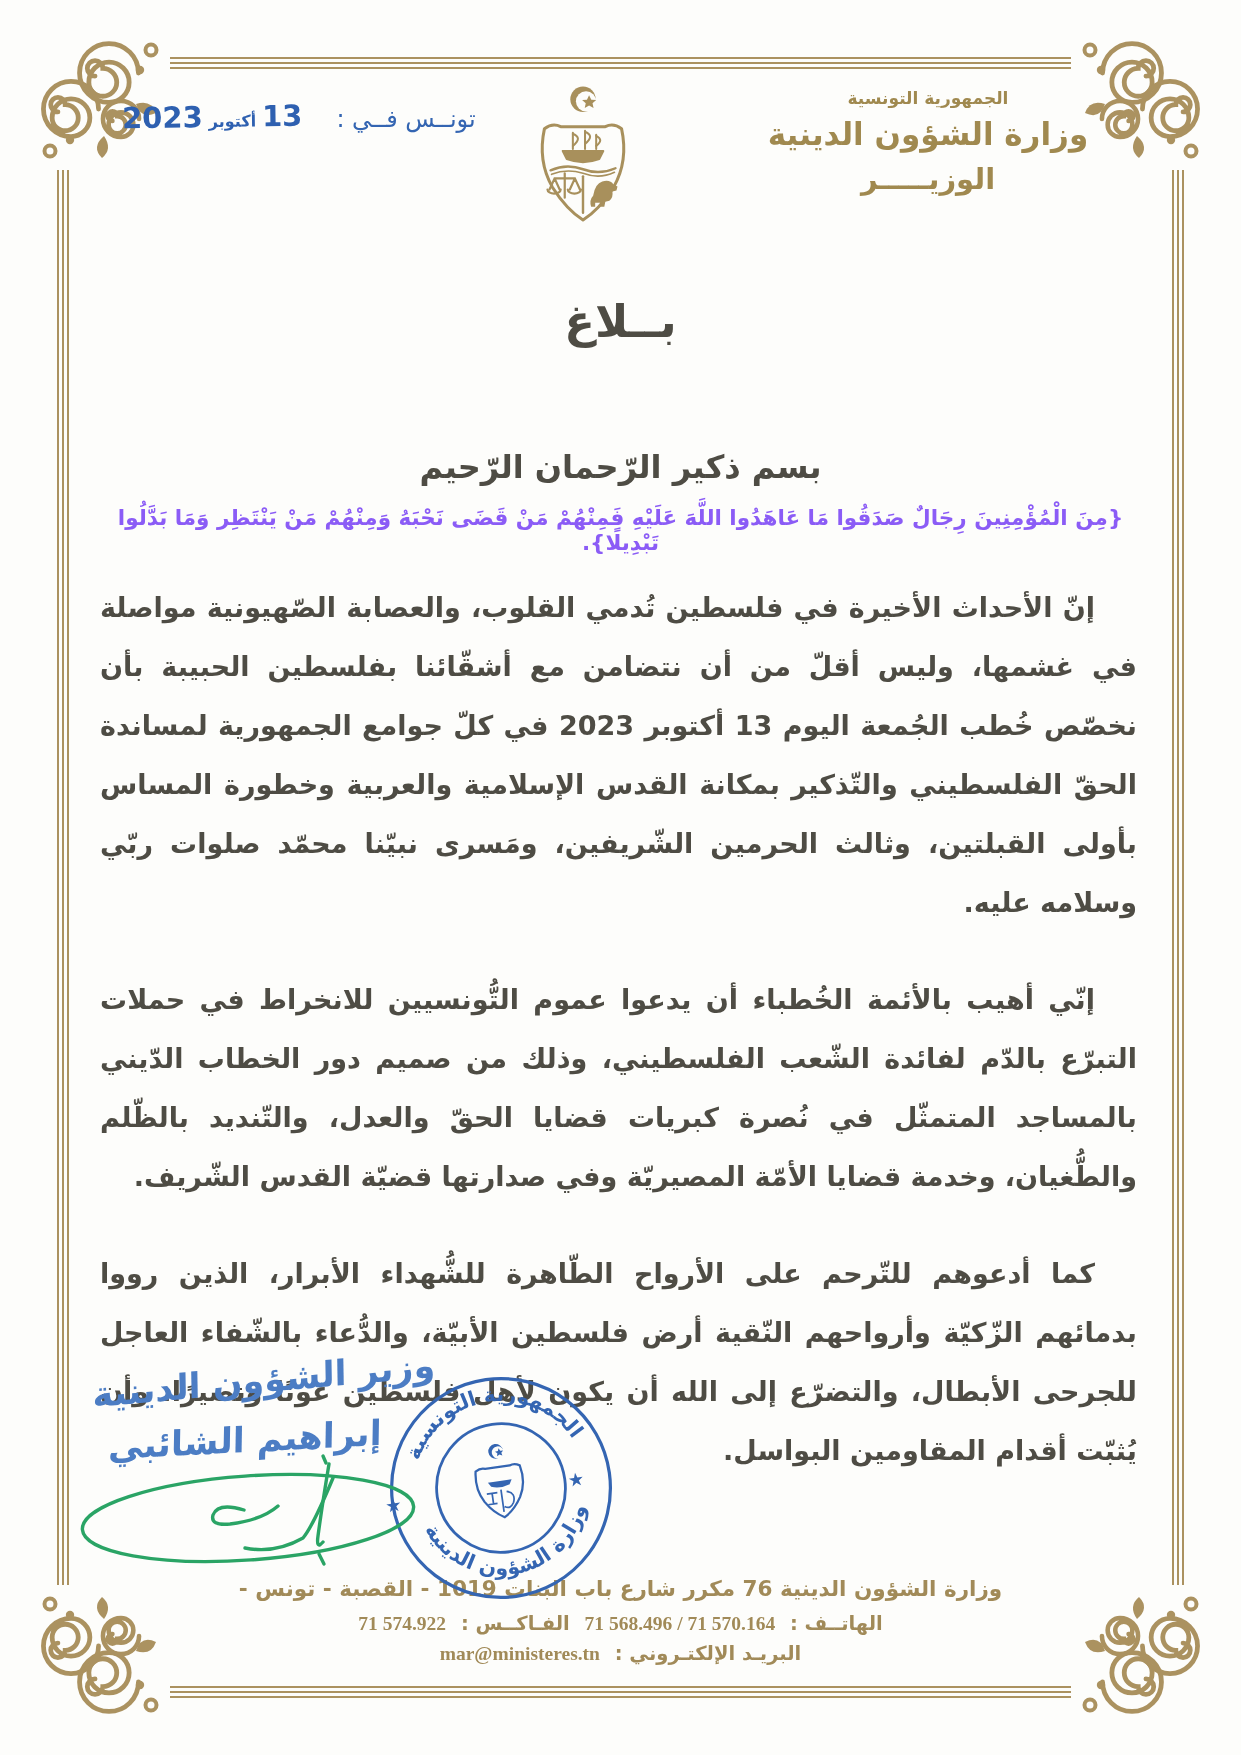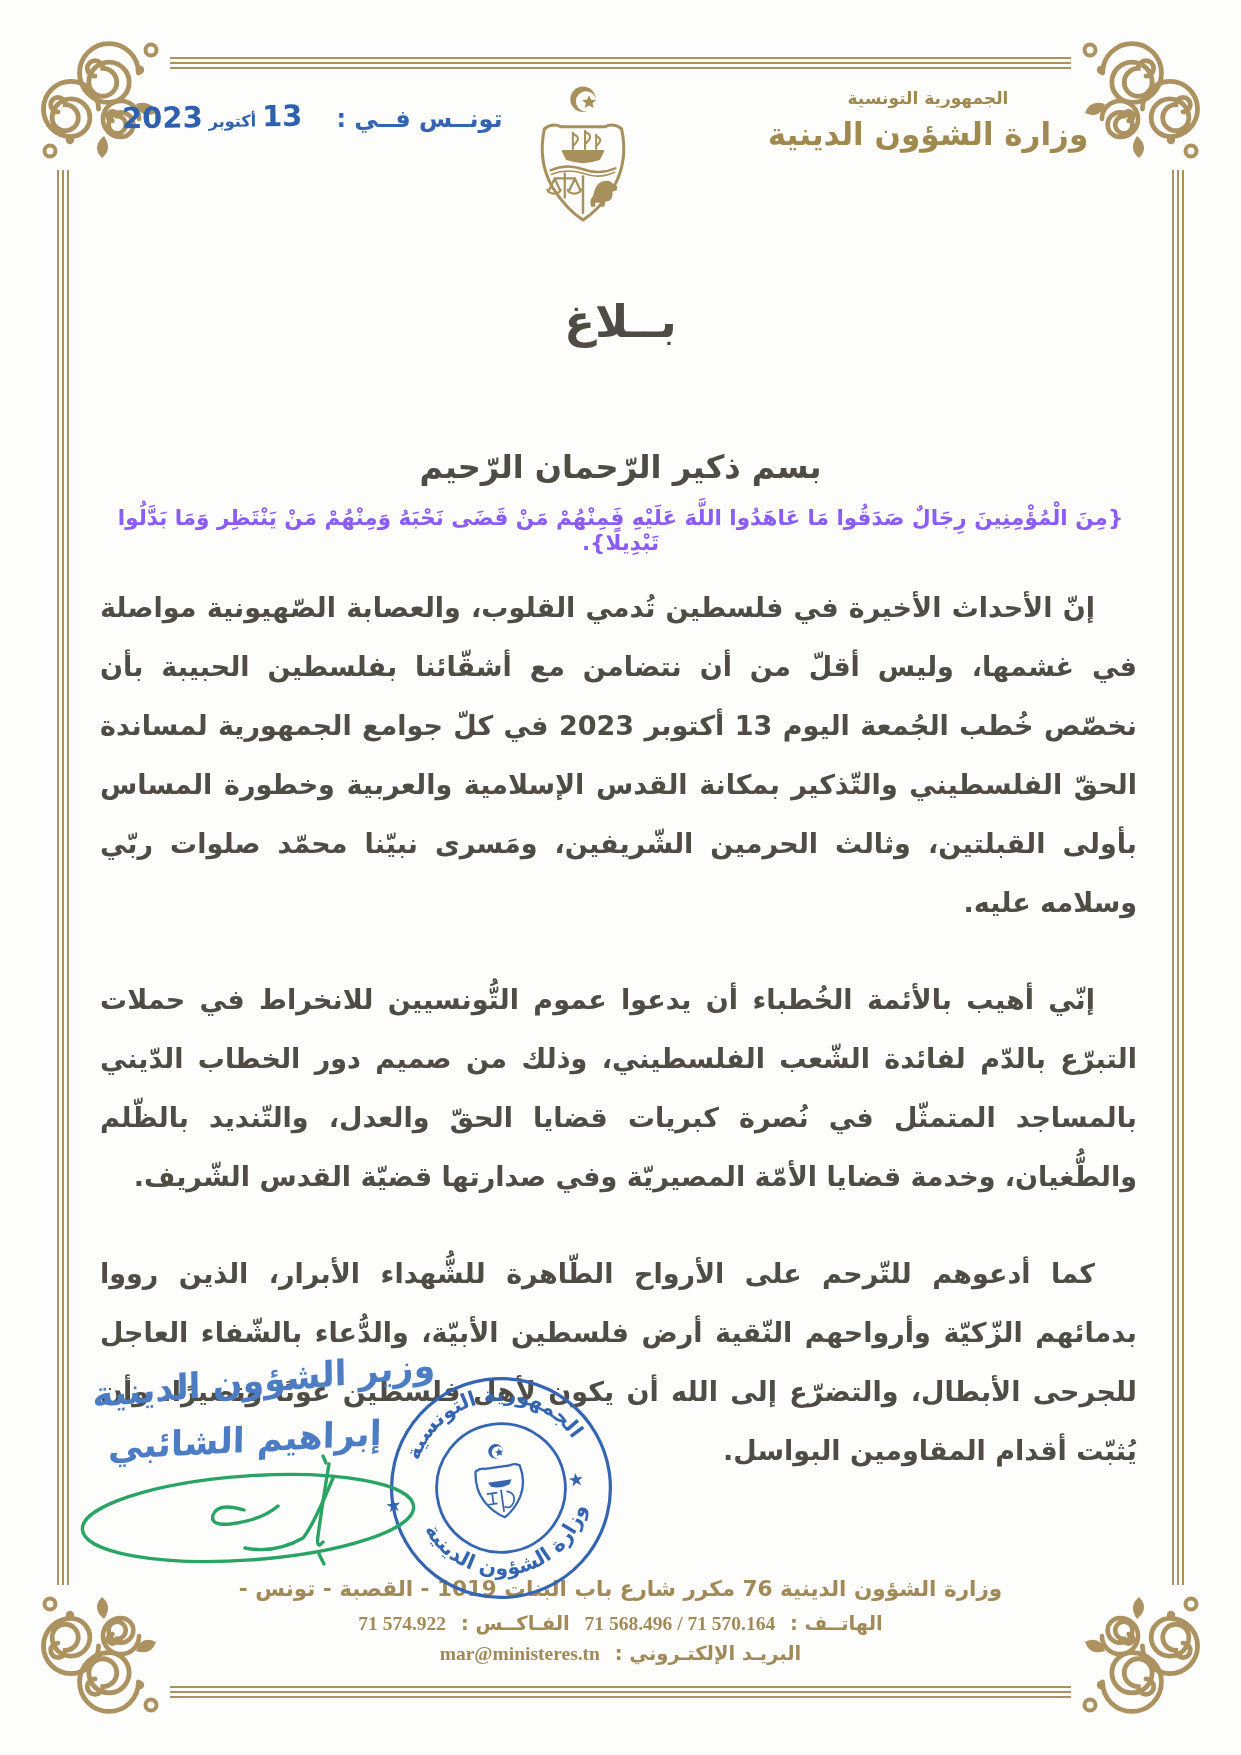--- a/index.html
+++ b/index.html
@@ -25,21 +25,21 @@
   .frame::before{content:"";position:absolute;inset:3px;border:2px solid var(--gold);}
   .frame::after{content:"";position:absolute;inset:8px;border:2px solid var(--gold);}
   .orn{position:absolute;width:132px;height:132px;z-index:3;}
   .orn.tl{left:38px;top:38px;}
   .orn.tr{right:38px;top:38px;transform:scaleX(-1);}
   .orn.bl{left:38px;bottom:38px;transform:scaleY(-1);}
   .orn.br{right:38px;bottom:38px;transform:scale(-1,-1);}
 
   
   .date-block{position:absolute;right:unset;left:122px;top:100px;color:var(--blue);display:flex;align-items:baseline;gap:34px;direction:rtl;z-index:4;}
-  .place-label{font-size:24px;font-weight:bold;letter-spacing:.5px;}
+  .place-label{font-size:24px;font-weight:normal;letter-spacing:.5px;}
   .date-stamp{font-weight:bold;transform:rotate(-.8deg);white-space:nowrap;color:#2e60b0;}
   .date-stamp .d{font-size:29px;letter-spacing:7px;}
   .date-stamp .m{font-size:16px;margin:0 6px;}
   .date-stamp .y{font-size:29px;letter-spacing:1px;}
   .calligraphy{position:absolute;right:148px;top:88px;width:330px;text-align:center;color:var(--gold-dark);z-index:4;}
   .calligraphy .rep{font-size:17px;font-weight:bold;letter-spacing:1px;margin-bottom:8px;}
   .calligraphy .min{font-size:31px;font-weight:bold;letter-spacing:0px;margin-bottom:10px;}
   .calligraphy .wzr{font-size:29px;font-weight:bold;letter-spacing:4px;}
   .emblem{position:absolute;left:520px;top:80px;z-index:4;}
 
@@ -155,20 +155,21 @@
       <path d="M60 95 V131" stroke-width="2.4"></path>
       <path d="M42 92 v24 M32 97 h20 M32 97 l-5 11 M32 97 l5 11 M52 97 l-5 11 M52 97 l5 11" stroke-width="2.2"></path>
       <path d="M25 108 a6.5 4 0 0 0 13 0 M45 108 a6.5 4 0 0 0 13 0" stroke-width="2.2"></path>
       <path d="M70 114 q2 -12 9 -14 q8 -2 11 3 l4 2 -1 4 -4 1 q1 6 -3 9 l-4 1 -1 5 h-4 v-4 h-5 v4 h-4 q-2 -7 2 -11 z" fill="#a8905c" stroke="none"></path>
     </g>
   </svg>
 
   <div class="calligraphy">
     <div class="rep">الجمهورية التونسية</div>
     <div class="min">وزارة الشؤون الدينية</div>
+    <div class="wzr">الوزيـــــر</div>
   </div>
 
   <div class="doc-title">بــلاغ</div>
   <div class="basmala">بسم ذكير الرّحمان الرّحيم</div>
   <div class="verse">{مِنَ الْمُؤْمِنِينَ رِجَالٌ صَدَقُوا مَا عَاهَدُوا اللَّهَ عَلَيْهِ فَمِنْهُمْ مَنْ قَضَى نَحْبَهُ وَمِنْهُمْ مَنْ يَنْتَظِر وَمَا بَدَّلُوا تَبْدِيلًا}.</div>
 
   <div class="bodytext">
     <p>إنّ الأحداث الأخيرة في فلسطين تُدمي القلوب، والعصابة الصّهيونية مواصلة في غشمها، وليس أقلّ من أن نتضامن مع أشقّائنا بفلسطين الحبيبة بأن نخصّص خُطب الجُمعة اليوم 13 أكتوبر 2023 في كلّ جوامع الجمهورية لمساندة الحقّ الفلسطيني والتّذكير بمكانة القدس الإسلامية والعربية وخطورة المساس بأولى القبلتين، وثالث الحرمين الشّريفين، ومَسرى نبيّنا محمّد صلوات ربّي وسلامه عليه.</p>
     <p>إنّي أهيب بالأئمة الخُطباء أن يدعوا عموم التُّونسيين للانخراط في حملات التبرّع بالدّم لفائدة الشّعب الفلسطيني، وذلك من صميم دور الخطاب الدّيني بالمساجد المتمثّل في نُصرة كبريات قضايا الحقّ والعدل، والتّنديد بالظّلم والطُّغيان، وخدمة قضايا الأمّة المصيريّة وفي صدارتها قضيّة القدس الشّريف.</p>
     <p>كما أدعوهم للتّرحم على الأرواح الطّاهرة للشُّهداء الأبرار، الذين رووا بدمائهم الزّكيّة وأرواحهم النّقية أرض فلسطين الأبيّة، والدُّعاء بالشّفاء العاجل للجرحى الأبطال، والتضرّع إلى الله أن يكون لأهل فلسطين عونًا ونصيرًا، وأن يُثبّت أقدام المقاومين البواسل.</p>

